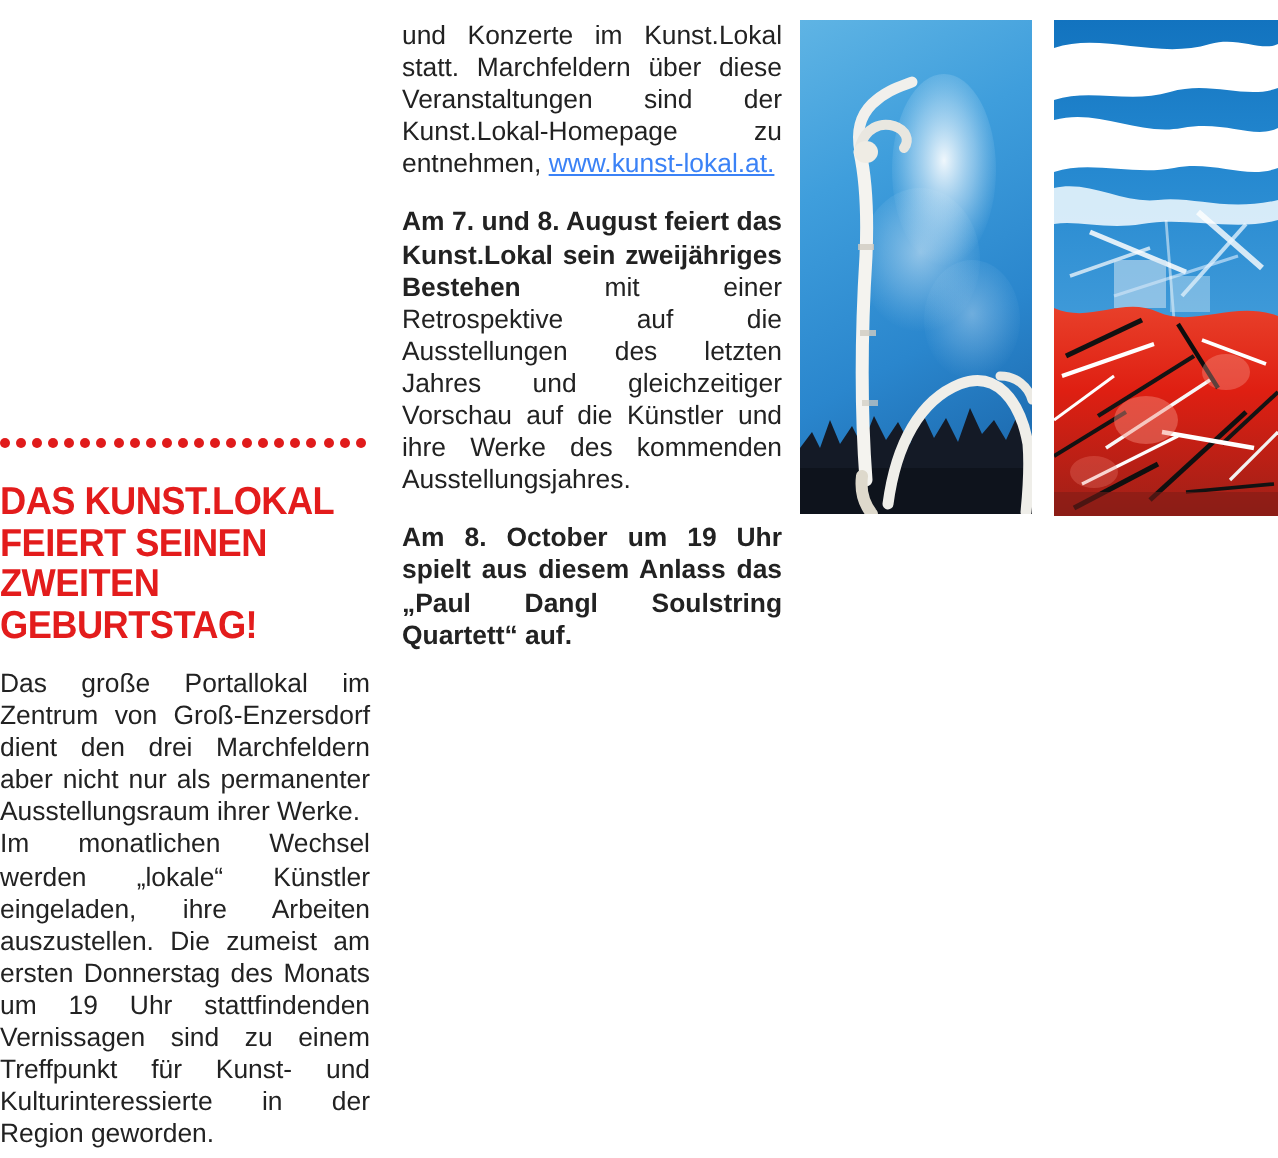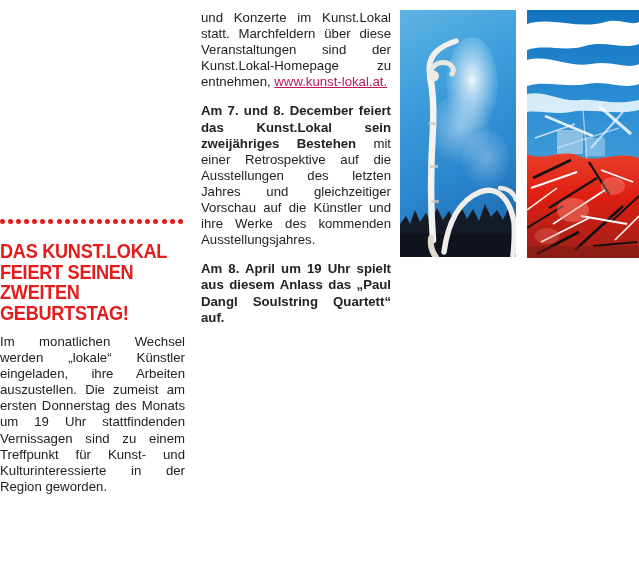--- a/index.html
+++ b/index.html
@@ -68,21 +68,21 @@
     left: 201px;
     top: 10px;
     width: 190px;
   }
   #middle-column .body-para {
     font-size: 13.2px;
     line-height: 16.1px;
   }
   .link {
     text-decoration: underline;
-    color: #be185d;
+    color: #3b82f6;
   }
   .lead-para {
     margin-top: 13px !important;
   }
   .lead-para b {
     font-weight: bold;
   }
   .spaced-para {
     margin-top: 13px !important;
   }
@@ -137,33 +137,34 @@
     <span class="dot"></span>
     <span class="dot"></span>
     <span class="dot"></span>
   </div>
 
   <h1 id="headline">DAS KUNST.LOKAL
 FEIERT SEINEN
 ZWEITEN GEBURTSTAG!</h1>
 
 
+  <p class="body-para">Das große Portallokal im Zentrum von Groß-Enzersdorf dient den drei Marchfeldern aber nicht nur als permanenter Ausstellungsraum ihrer Werke.</p>
 
   <p class="body-para">Im monatlichen Wechsel werden „lokale“ Künstler eingeladen, ihre Arbeiten auszustellen. Die zumeist am ersten Donnerstag des Monats um 19 Uhr stattfindenden Vernissagen sind zu einem Treffpunkt für Kunst- und Kulturinteressierte in der Region geworden.</p>
 
 </div>
 
 <div id="middle-column">
 
   <p class="body-para"><span>und Konzerte im Kunst.Lokal statt. Marchfeldern über diese Veranstaltungen sind der Kunst.Lokal-Homepage zu entnehmen,</span>
     <a class="link" href="#">www.kunst-lokal.at.</a></p>
 
-  <p class="body-para lead-para"><b>Am 7. und 8. December feiert das Kunst.Lokal sein zweijähriges Bestehen</b><span> mit einer Retrospektive auf die Ausstellungen des letzten Jahres und gleichzeitiger Vorschau auf die Künstler und ihre Werke des kommenden Ausstellungsjahres.</span></p>
-
-  <p class="body-para spaced-para"><b>Am 8. April um 19 Uhr spielt aus diesem Anlass das „Paul Dangl Soulstring Quartett“ auf.</b></p>
+  <p class="body-para lead-para"><b>Am 7. und 8. August feiert das Kunst.Lokal sein zweijähriges Bestehen</b><span> mit einer Retrospektive auf die Ausstellungen des letzten Jahres und gleichzeitiger Vorschau auf die Künstler und ihre Werke des kommenden Ausstellungsjahres.</span></p>
+
+  <p class="body-para spaced-para"><b>Am 8. October um 19 Uhr spielt aus diesem Anlass das „Paul Dangl Soulstring Quartett“ auf.</b></p>
 </div>
 
 <div id="photo-one">
   <svg class="photo-svg" viewBox="0 0 116 247" preserveAspectRatio="none">
     <defs>
       <linearGradient id="skyGrad" x1="0" y1="0" x2="0.25" y2="1">
         <stop offset="0%" stop-color="#5fb4e4"></stop>
         <stop offset="35%" stop-color="#3f9edc"></stop>
         <stop offset="75%" stop-color="#2a86cd"></stop>
         <stop offset="100%" stop-color="#1f6fb4"></stop>

